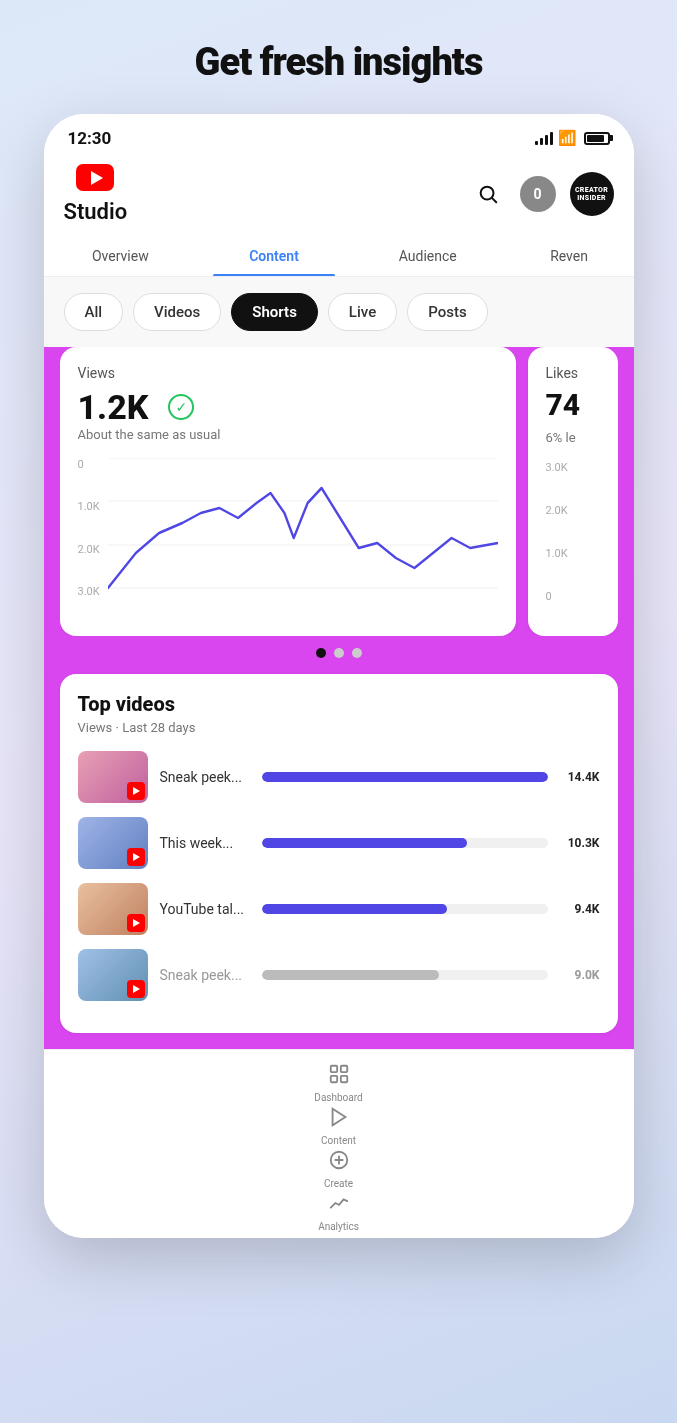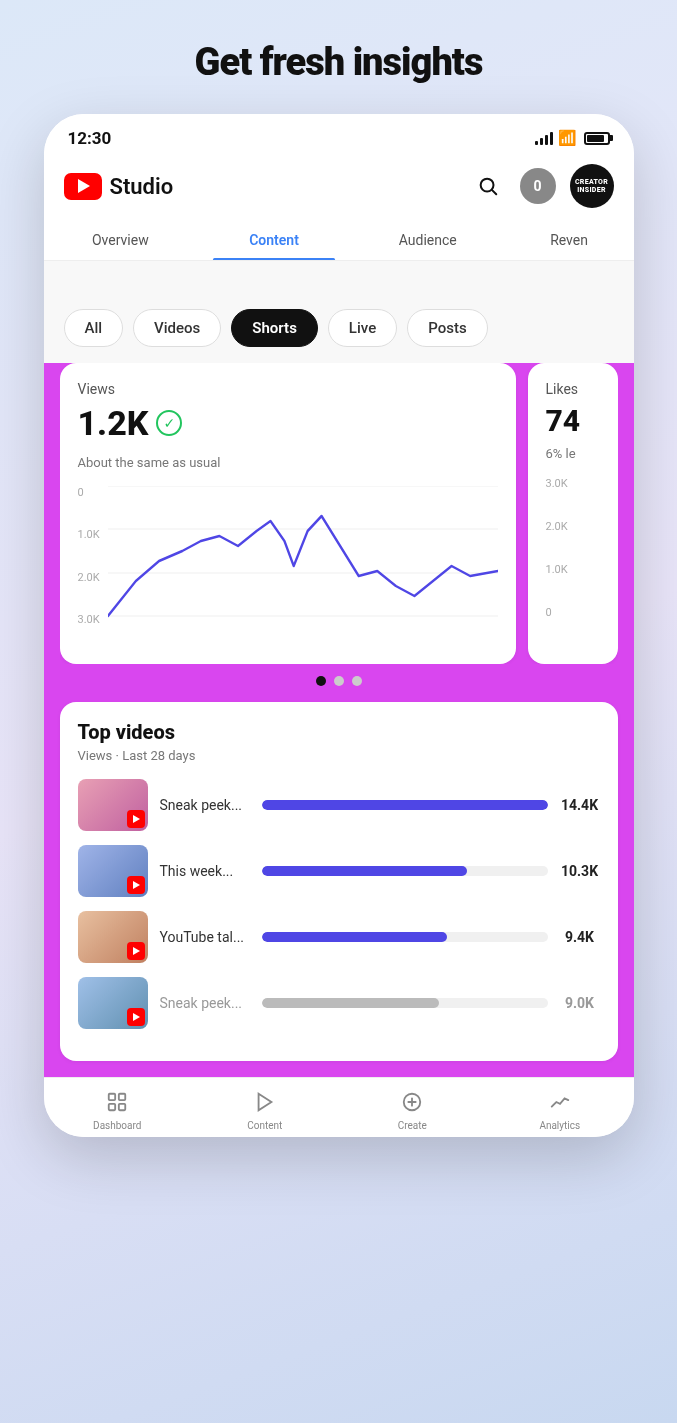--- a/index.html
+++ b/index.html
@@ -101,20 +101,21 @@
     .app-header {
       display: flex;
       align-items: center;
       padding: 8px 20px 12px 20px;
       background: #fff;
     }
     .yt-logo {
       display: flex;
       align-items: center;
       gap: 8px;
+      flex-direction: column;
     }
     .yt-play-btn {
       width: 38px;
       height: 27px;
       background: #FF0000;
       border-radius: 7px;
       display: flex;
       align-items: center;
       justify-content: center;
     }
@@ -229,21 +230,20 @@
     .chip {
       padding: 9px 20px;
       border-radius: 30px;
       font-size: 15px;
       cursor: pointer;
       border: 1.5px solid #ddd;
       background: #fff;
       color: #333;
       font-weight: 500;
       white-space: nowrap;
-      margin-top: 32px;
     }
     .chip.active {
       background: #111;
       color: #fff;
       border-color: #111;
       font-weight: 600;
     }
 
     
     .main-content {
@@ -268,22 +268,22 @@
       box-shadow: 0 1px 4px rgba(0,0,0,0.06);
     }
     .card-label {
       font-size: 14px;
       color: #555;
       margin-bottom: 6px;
     }
     .card-value-row {
       display: flex;
       align-items: center;
-      gap: 8px;
-      margin-bottom: 12px;
+      gap: 20px;
+      margin-bottom: 0;
     }
     .card-value {
       font-size: 34px;
       font-weight: 800;
       color: #111;
     }
     .check-icon {
       width: 26px;
       height: 26px;
       border-radius: 50%;
@@ -435,42 +435,43 @@
     }
     .bar-fill {
       height: 100%;
       border-radius: 5px;
       background: #4f46e5;
     }
     .bar-fill.muted {
       background: #bbb;
     }
     .video-count {
-      font-size: 14px;
+      font-size: 12px;
       font-weight: 700;
       color: #222;
       min-width: 40px;
-      text-align: center;
+      text-align: right;
     }
     .video-count.muted {
       color: #999;
     }
 
     
     .thumb-1 { background: linear-gradient(135deg, #e8a0b4, #c060a0); }
     .thumb-2 { background: linear-gradient(135deg, #a0b4e8, #6080c0); }
     .thumb-3 { background: linear-gradient(135deg, #e8c0a0, #c08060); }
     .thumb-4 { background: linear-gradient(135deg, #a0c0e8, #6090b0); }
 
     
     .bottom-nav {
       display: flex;
       background: #fff;
       border-top: 1px solid #eee;
       padding: 10px 0 6px 0;
+      flex-direction: column;
     }
     .bottom-nav-item {
       flex: 1;
       display: flex;
       flex-direction: column;
       align-items: center;
       gap: 4px;
       cursor: pointer;
     }
     .bottom-nav-icon {

